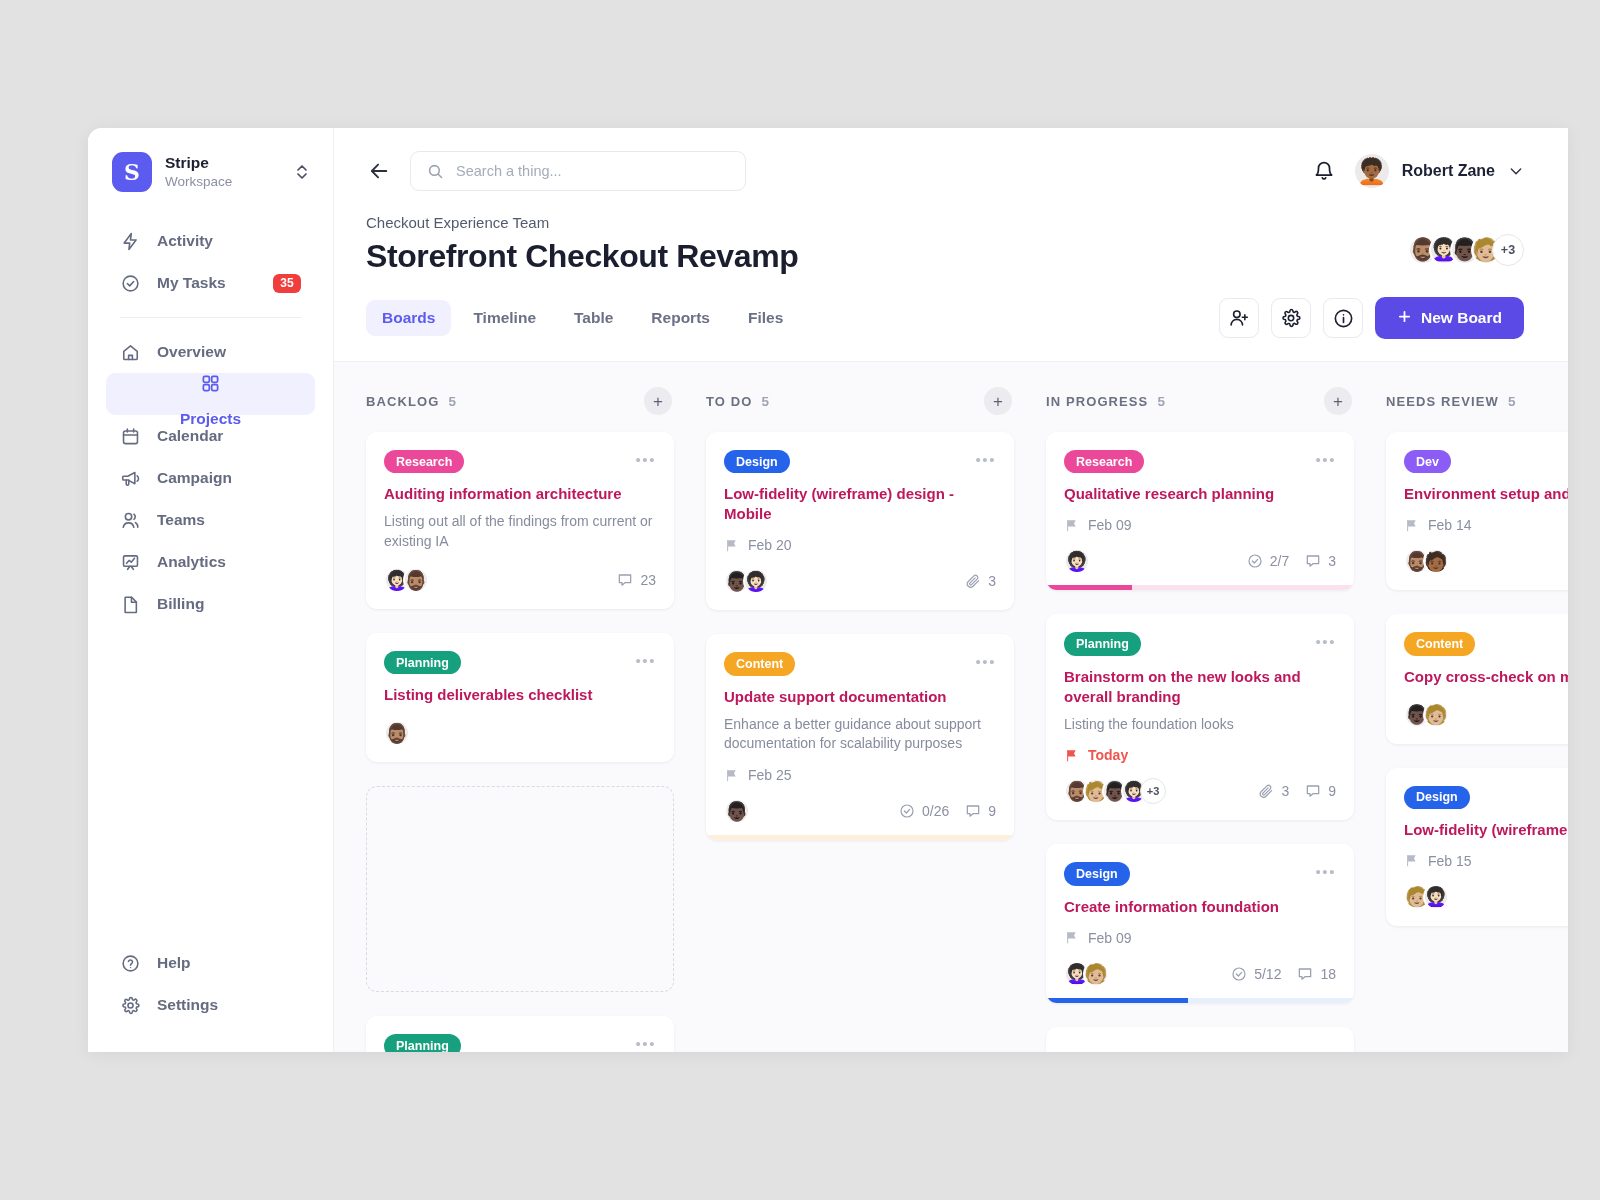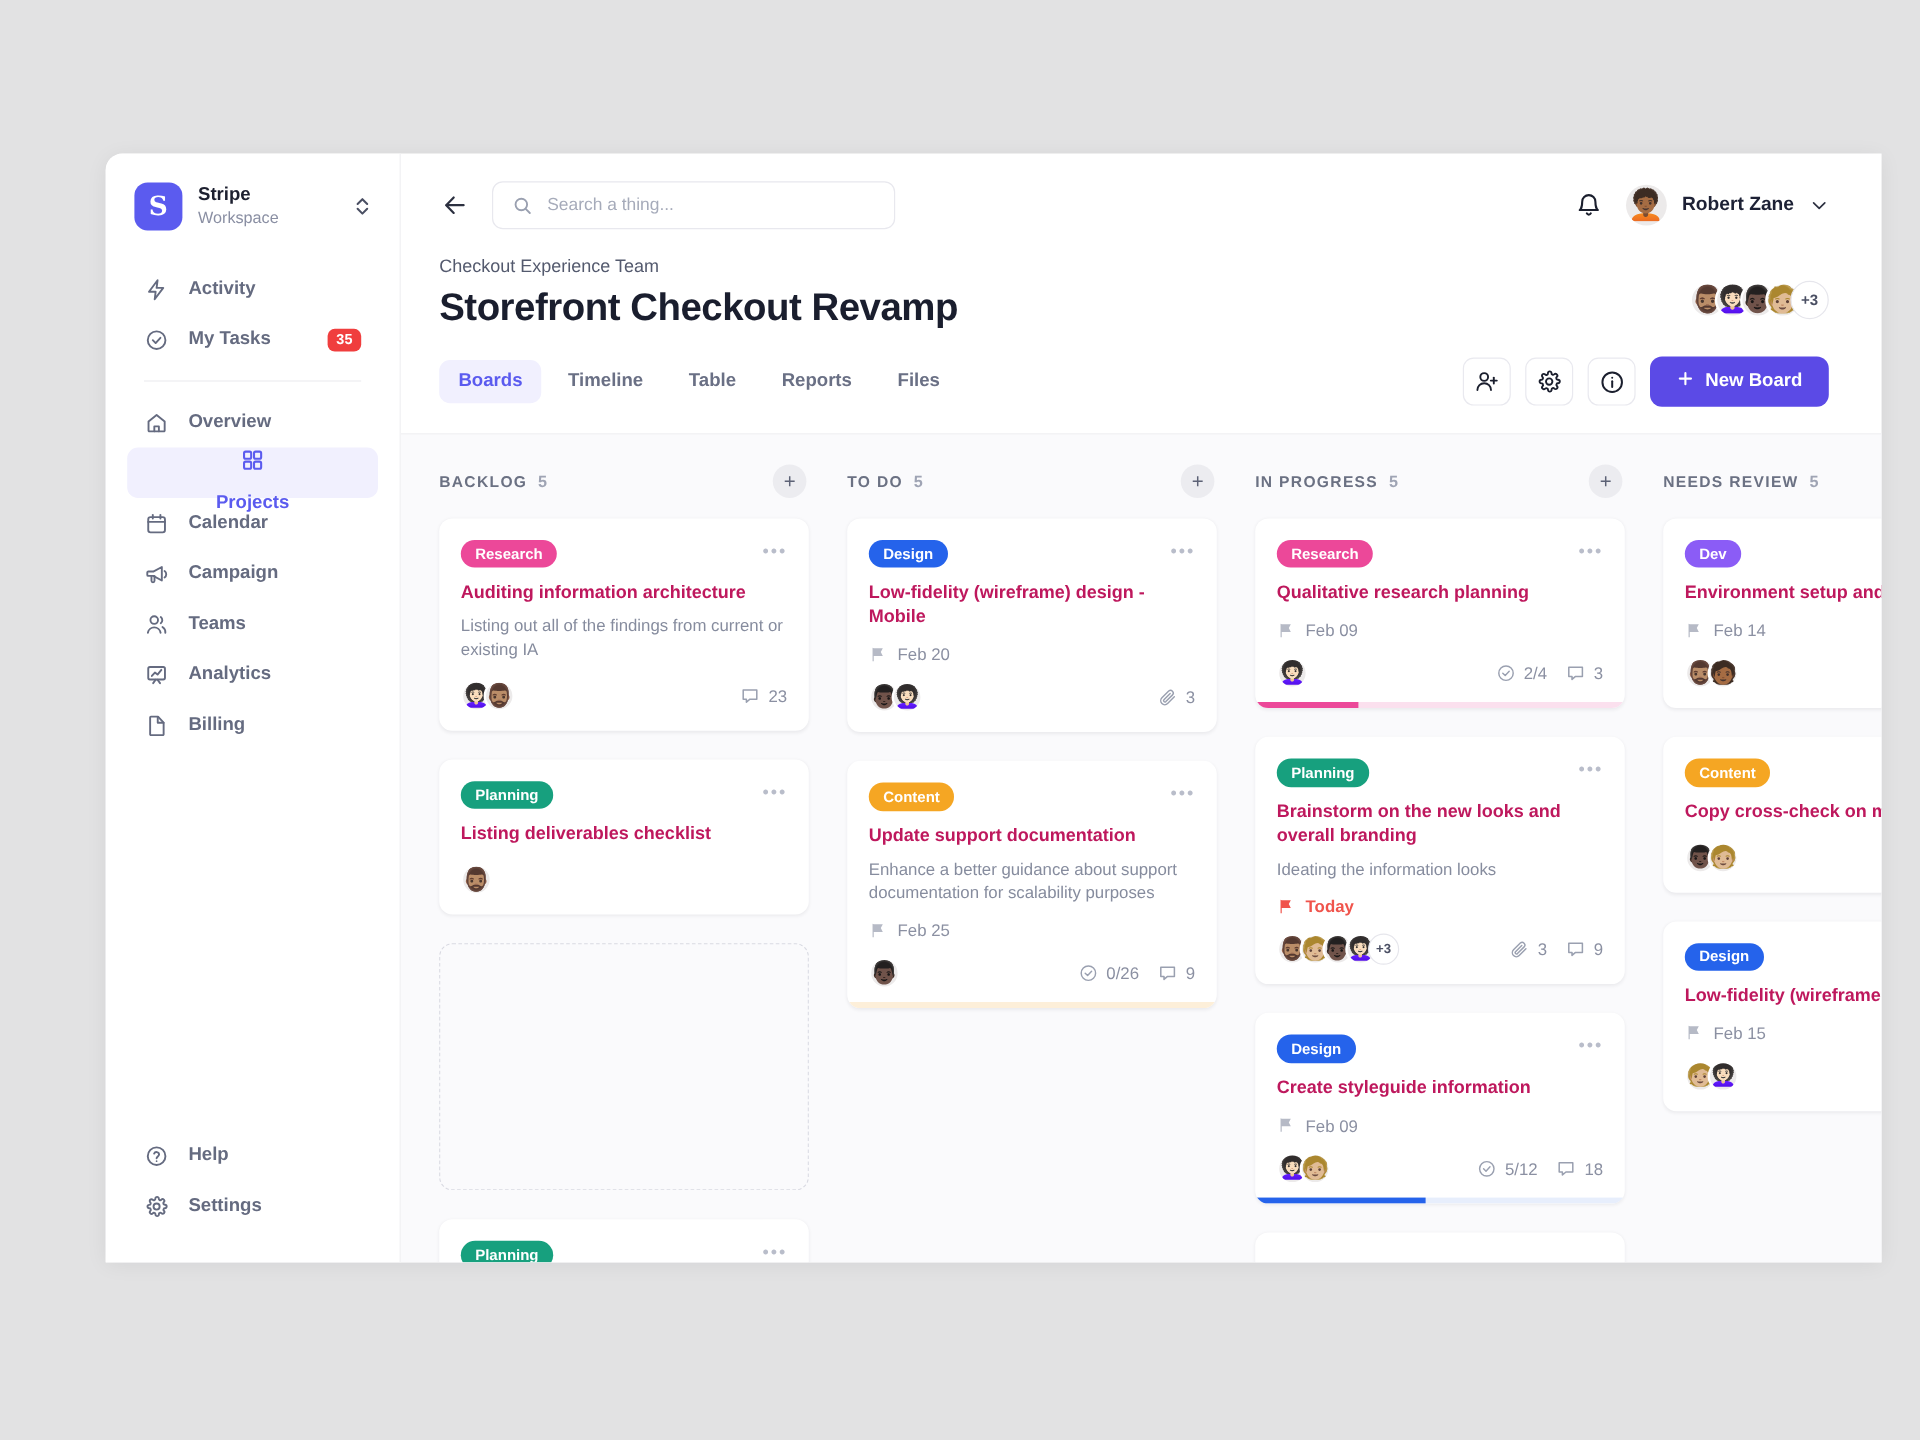--- a/index.html
+++ b/index.html
@@ -573,21 +573,21 @@
                 <span class="avatar av-md">👩🏻‍🦱</span>
               </div>
               <div class="metrics">
                 <span class="metric">
                   <span class="mi">
                       <svg width="16" height="16" viewBox="0 0 24 24" fill="none" stroke="currentColor" stroke-width="1.8" stroke-linecap="round" stroke-linejoin="round">
                         <circle cx="12" cy="12" r="9"></circle>
                         <polyline points="8,12 11,15 16,9.5"></polyline>
                       </svg>
                     </span>
-                  <span>2/4</span>
+                  <span>2/7</span>
                 </span>
                 <span class="metric">
                   <span class="mi">
                       <svg width="16" height="16" viewBox="0 0 24 24" fill="none" stroke="currentColor" stroke-width="1.9" stroke-linecap="round" stroke-linejoin="round">
                         <path d="M20.5 4.5H3.5v11.5h4v3.8l4.4-3.8h8.6z"></path>
                       </svg>
                     </span>
                   <span>3</span>
                 </span>
               </div>
@@ -596,21 +596,21 @@
               <div class="bar" style="width:28%;background:#ec4899"></div>
             </div>
           </article>
 
           <article class="card">
             <div class="card-top">
               <span class="chip" style="background:#17a07e">Planning</span>
               <span class="dots">•••</span>
             </div>
             <div class="card-title">Brainstorm on the new looks and overall branding</div>
-            <div class="card-desc">Ideating the information looks</div>
+            <div class="card-desc">Listing the foundation looks</div>
             <div class="card-date due">
               <span class="flag due">
                   <svg width="15" height="15" viewBox="0 0 24 24" fill="currentColor">
                     <path d="M5 3v18h1.6v-7.3h12.1L16 8.6l2.7-5.1H6.6z"></path>
                   </svg>
                 </span>
               <span>Today</span>
             </div>
             <div class="card-foot">
               <div class="ava-stack">
@@ -639,21 +639,21 @@
                 </span>
               </div>
             </div>
           </article>
 
           <article class="card">
             <div class="card-top">
               <span class="chip" style="background:#2563eb">Design</span>
               <span class="dots">•••</span>
             </div>
-            <div class="card-title">Create styleguide information</div>
+            <div class="card-title">Create information foundation</div>
             <div class="card-date">
               <span class="flag">
                   <svg width="15" height="15" viewBox="0 0 24 24" fill="currentColor">
                     <path d="M5 3v18h1.6v-7.3h12.1L16 8.6l2.7-5.1H6.6z"></path>
                   </svg>
                 </span>
               <span>Feb 09</span>
             </div>
             <div class="card-foot">
               <div class="ava-stack">

